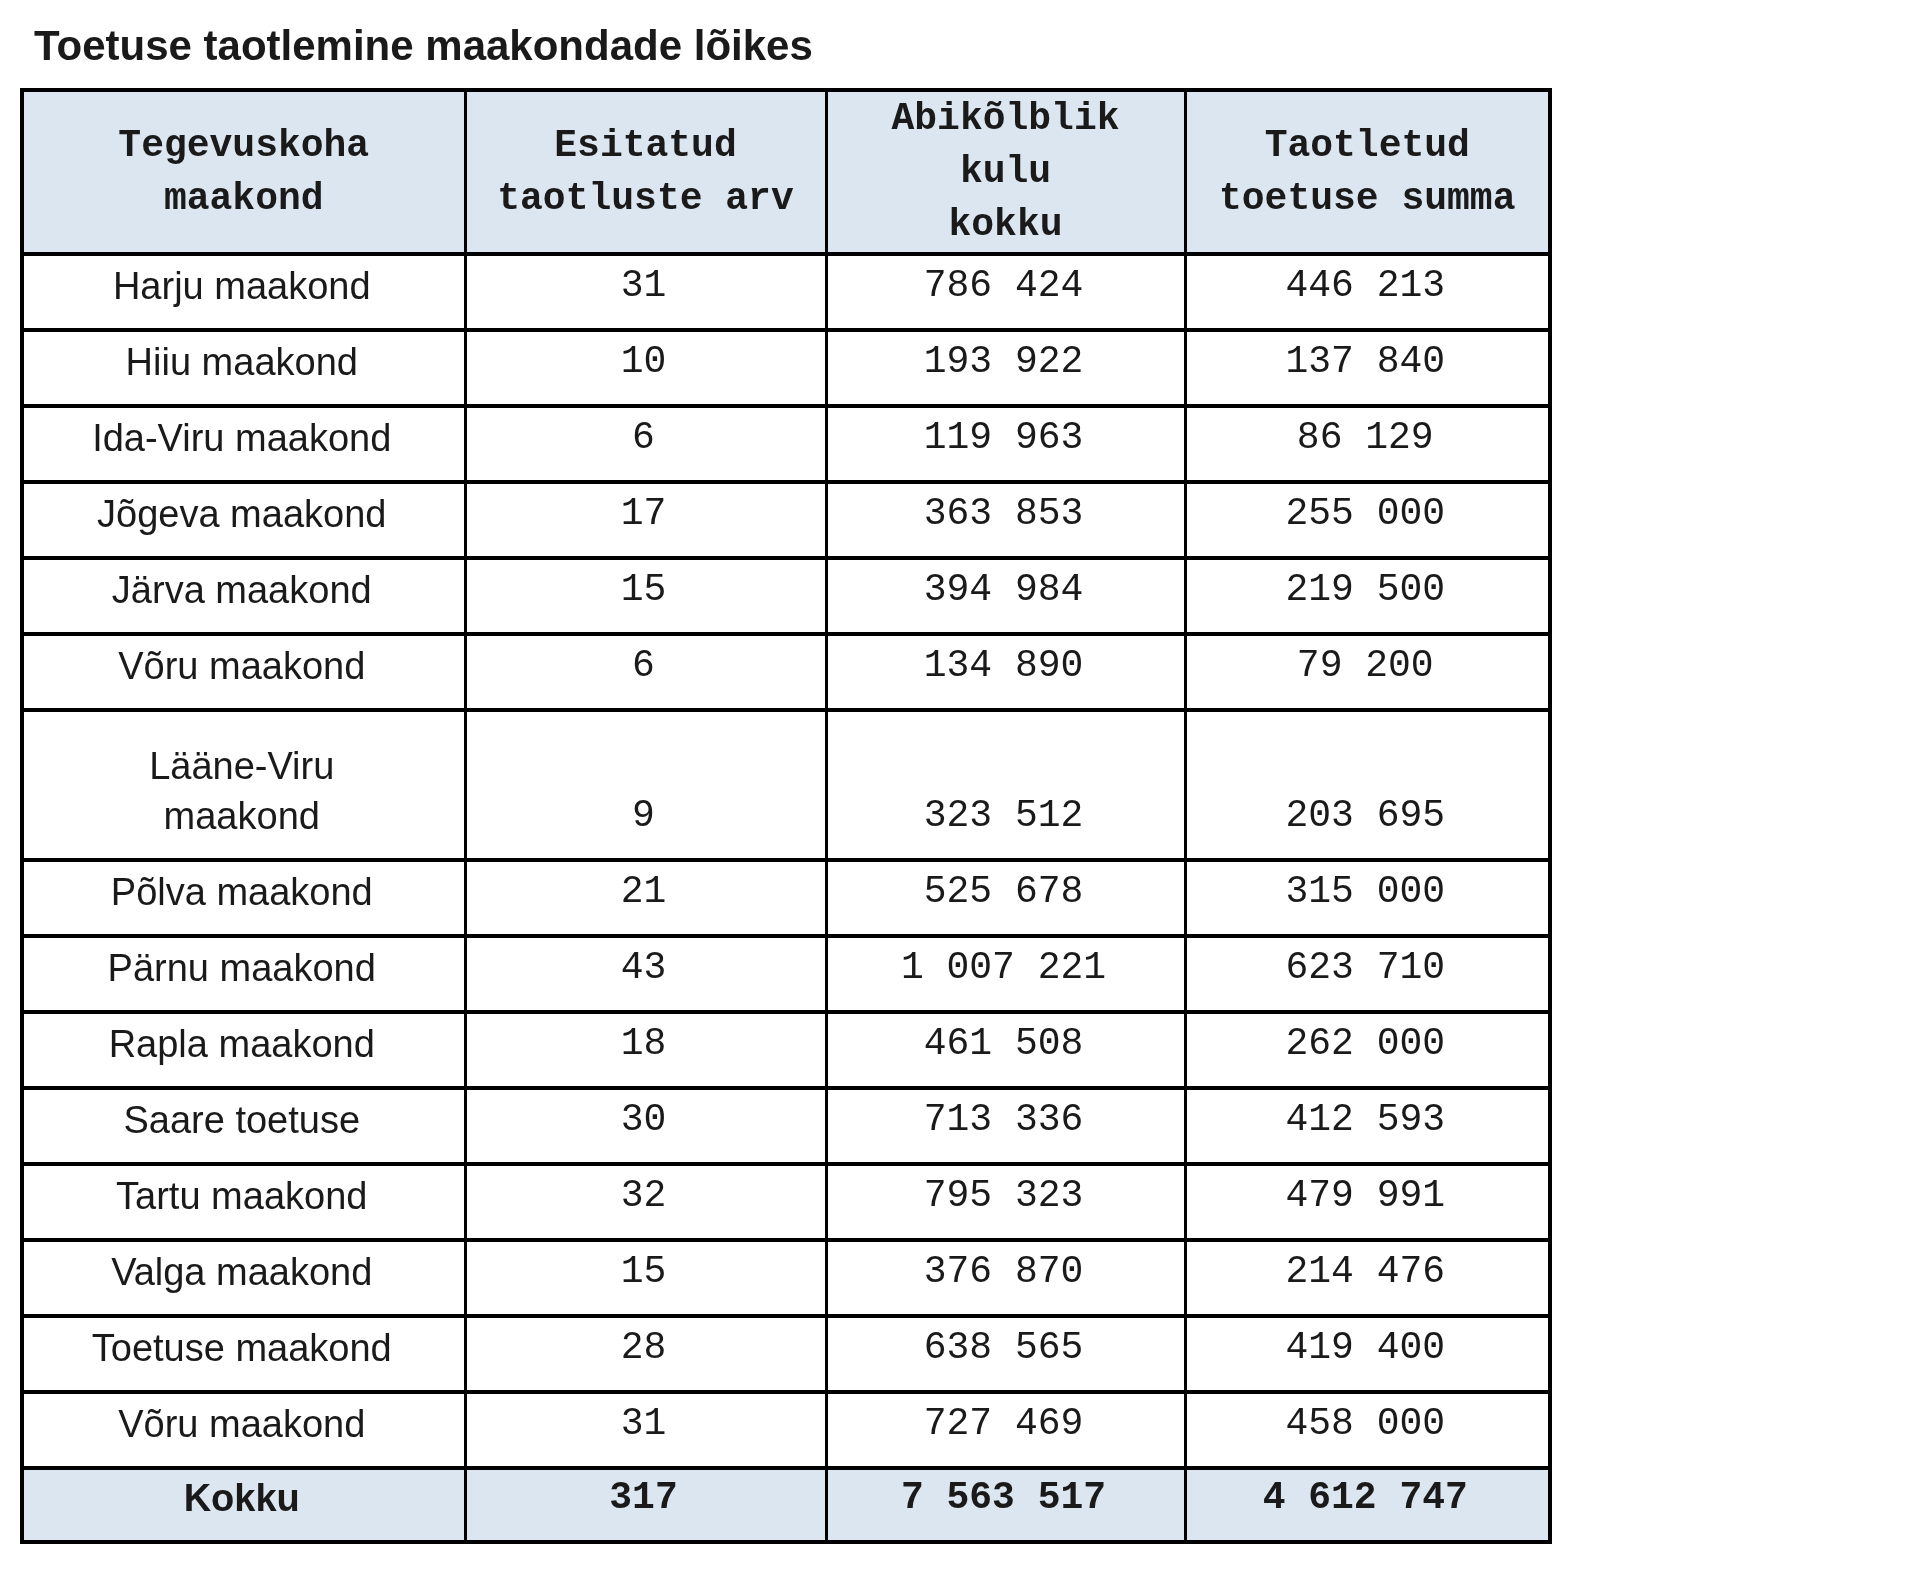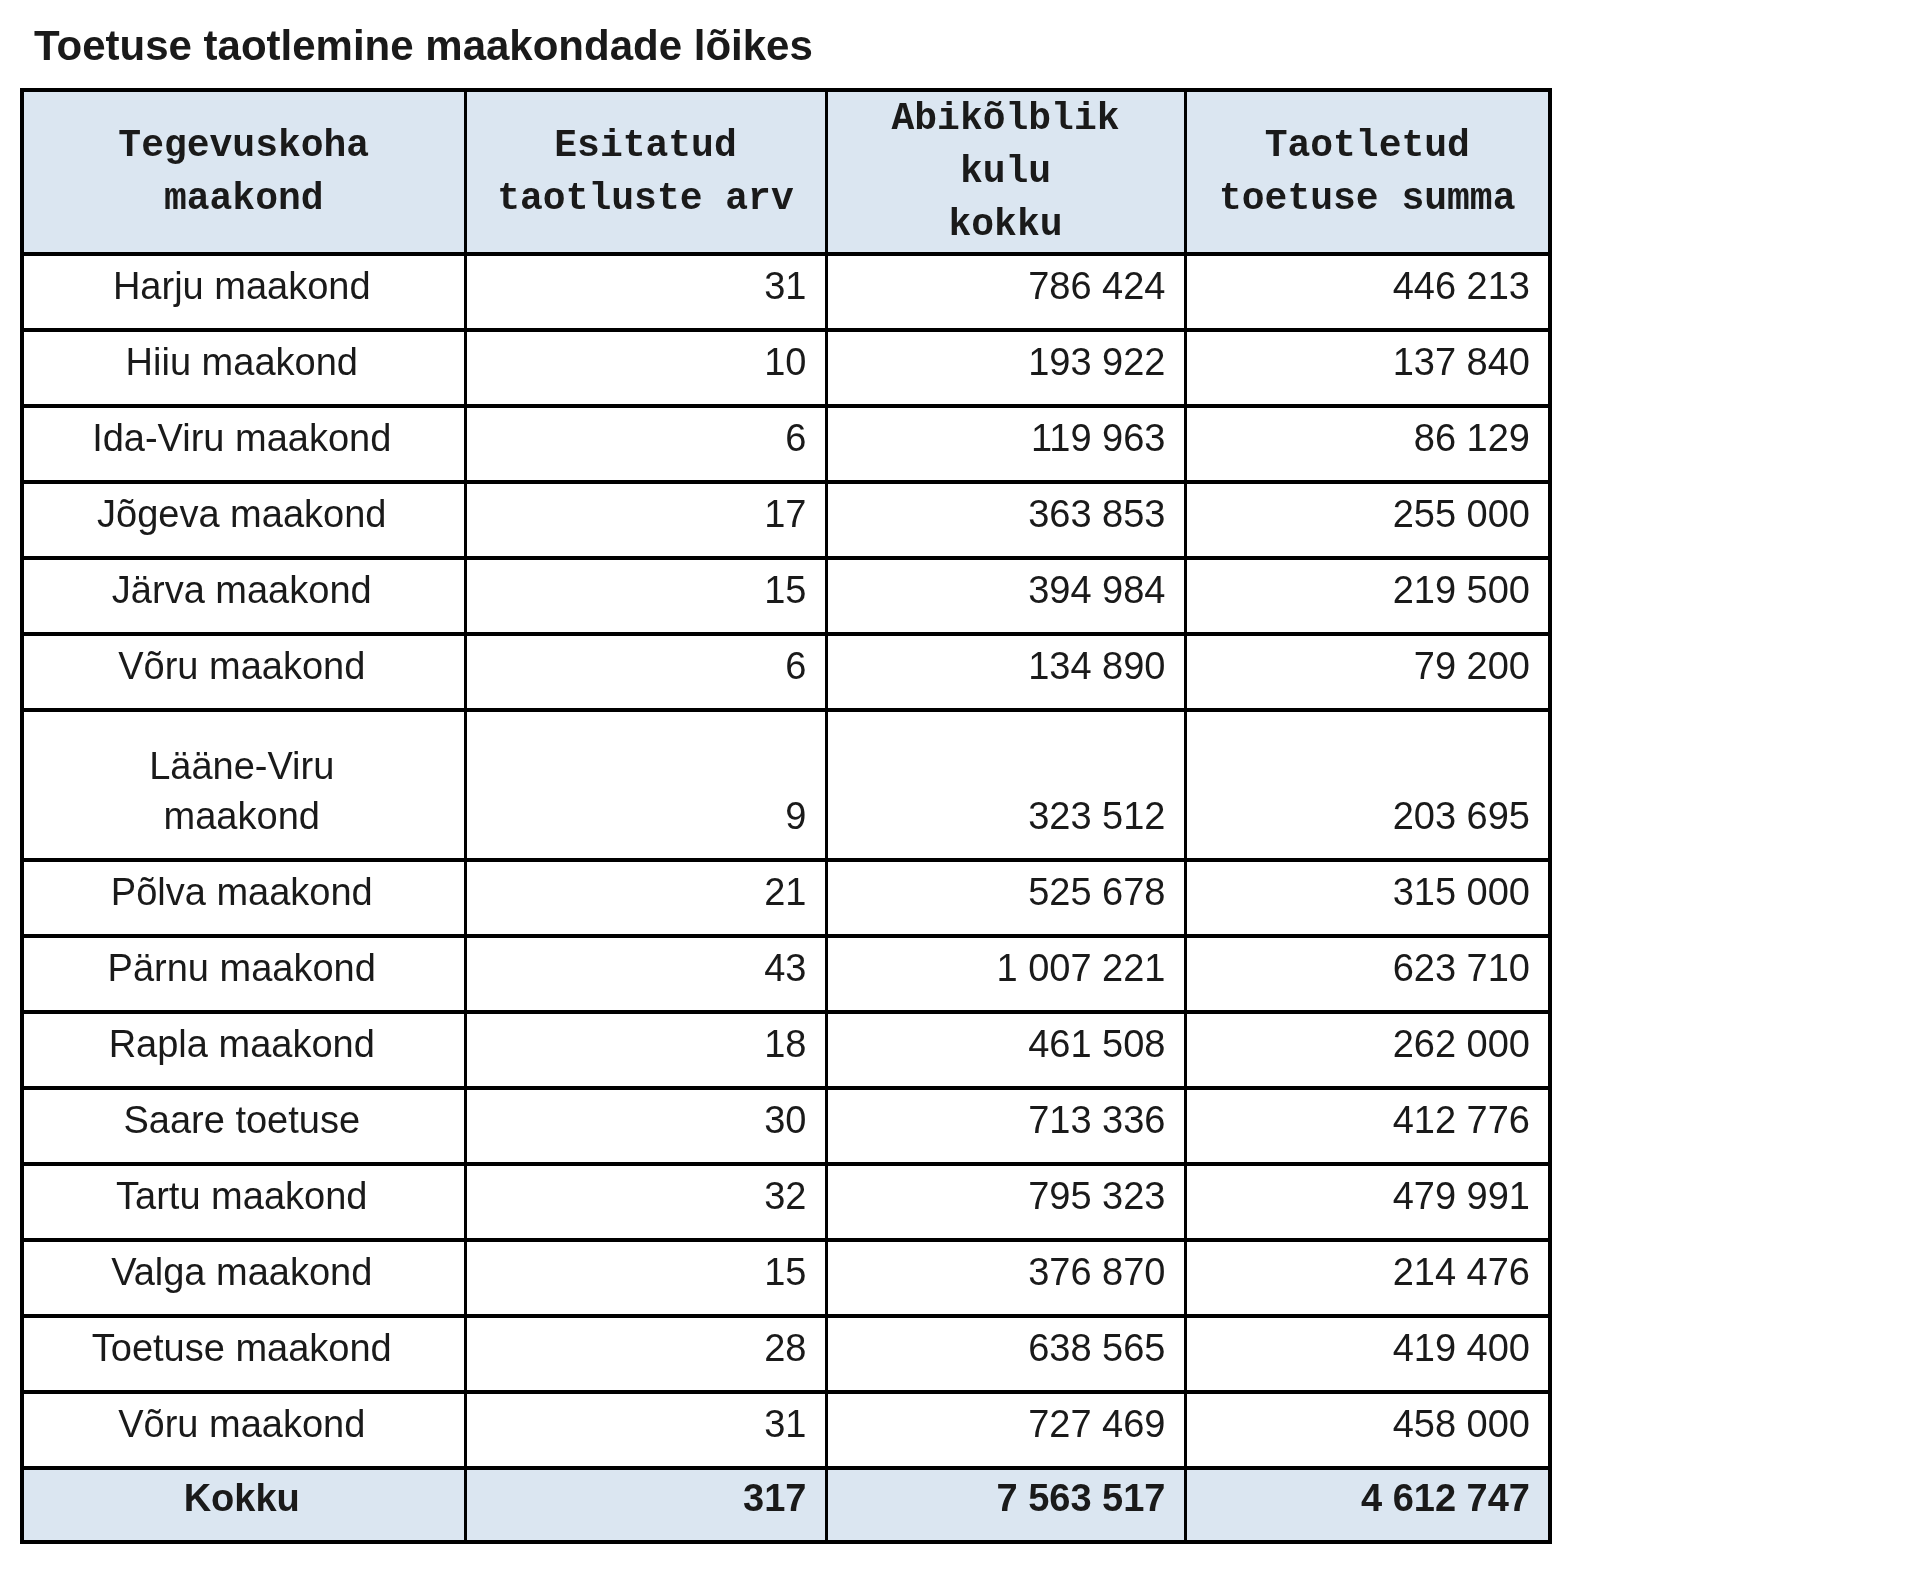--- a/index.html
+++ b/index.html
@@ -55,21 +55,21 @@
     padding: 0 8px;
     font-family: Liberation Mono, monospace;
   }
   .data-table td {
     vertical-align: bottom;
     padding: 0 18px 16px 14px;
     line-height: 1.32;
     background: #ffffff;
   }
   .data-table td.name { text-align: center; }
-  .data-table td.num  { text-align: right; }
+  .data-table td.num  { text-align: center; font-family: Liberation Mono, monospace; }
   .data-table tbody tr { height: 76px; }
   .data-table tr.tall-row { height: 150px; }
   .data-table tr.total-row { height: 74px; }
   .data-table tr.total-row td {
     background: var(--header-bg, #dbe6f1);
     font-weight: bold;
   }
 </style>
 </head>
 <body>
@@ -155,21 +155,21 @@
       <tr>
         <td class="name">Rapla maakond</td>
         <td class="num">18</td>
         <td class="num">461 508</td>
         <td class="num">262 000</td>
       </tr>
       <tr>
         <td class="name">Saare toetuse</td>
         <td class="num">30</td>
         <td class="num">713 336</td>
-        <td class="num">412 776</td>
+        <td class="num">412 593</td>
       </tr>
       <tr>
         <td class="name">Tartu maakond</td>
         <td class="num">32</td>
         <td class="num">795 323</td>
         <td class="num">479 991</td>
       </tr>
       <tr>
         <td class="name">Valga maakond</td>
         <td class="num">15</td>

